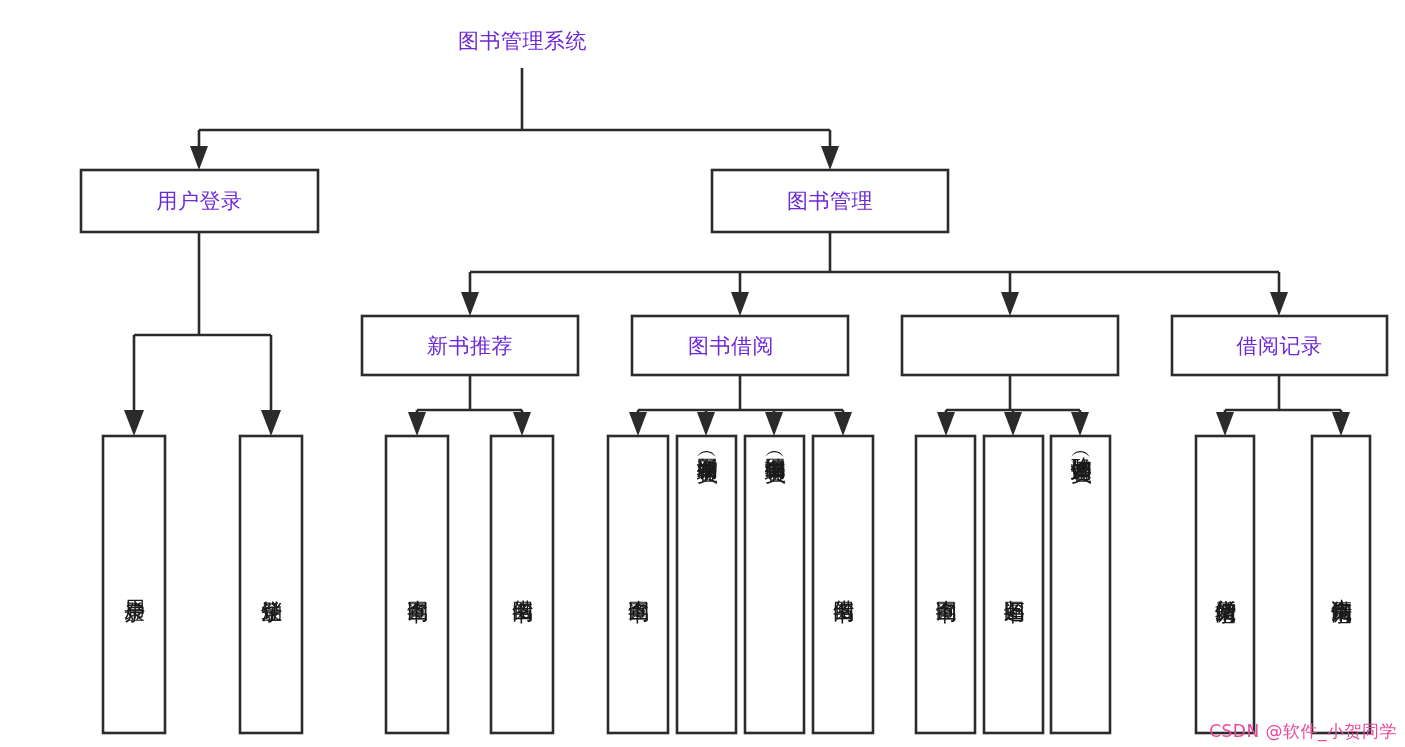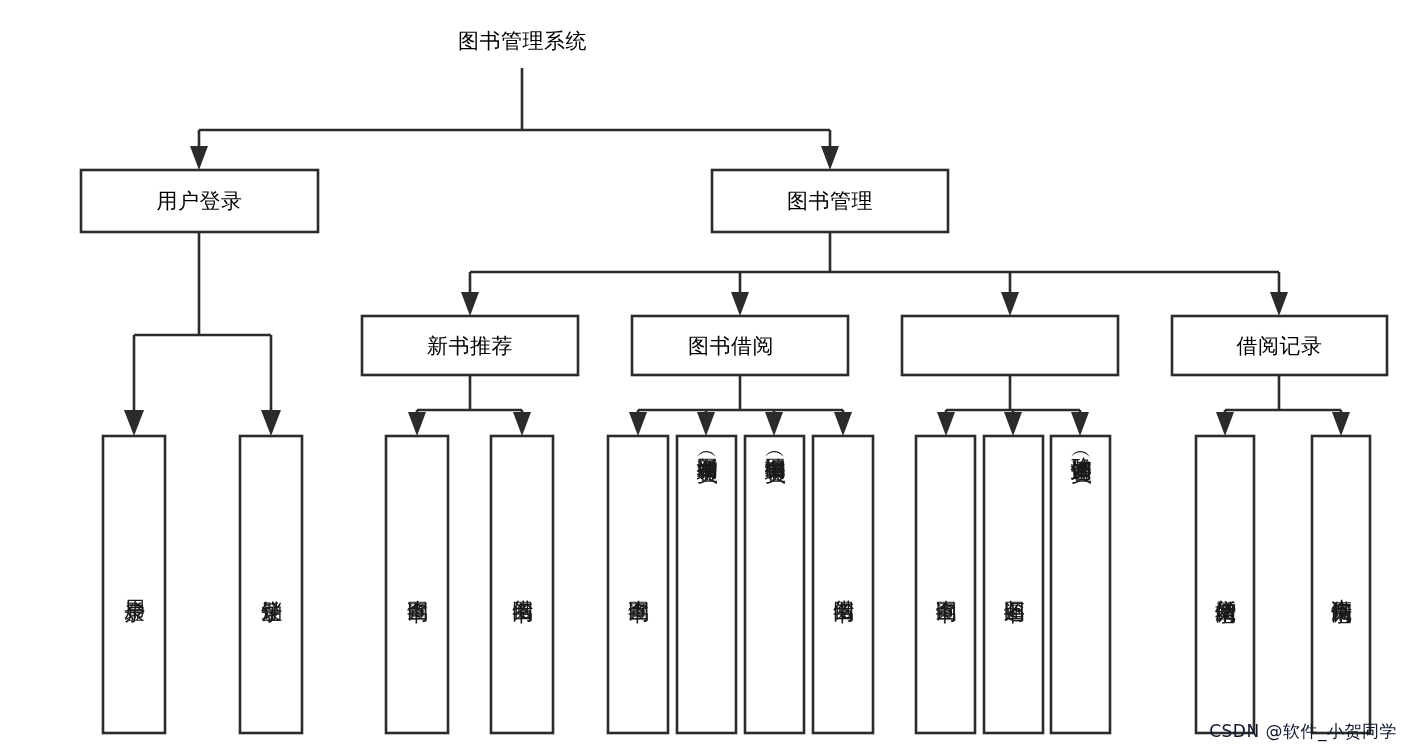--- a/index.html
+++ b/index.html
@@ -46,21 +46,21 @@
   .arrow-head {
     fill: #2b2b2b;
     stroke: none;
   }
   .hbox-label {
     position: absolute;
     display: flex;
     align-items: center;
     justify-content: center;
     font-size: 21px;
-    color: #000000;
+    color: #6d28d9;
     letter-spacing: 0.5px;
     white-space: nowrap;
     pointer-events: none;
   }
   .vbox-label {
     position: absolute;
     display: flex;
     align-items: center;
     justify-content: center;
     pointer-events: none;
@@ -72,21 +72,21 @@
     line-height: 1.12;
     color: #1a1a1a;
     letter-spacing: 1px;
     white-space: nowrap;
   }
   .watermark {
     position: absolute;
     right: 8px;
     bottom: 4px;
     font-size: 17px;
-    color: #0f172a;
+    color: #ec4899;
     letter-spacing: 0.5px;
     white-space: nowrap;
     pointer-events: none;
   }
 </style>
 </head>
 <body>
 
 <div id="diagram-root">
 

